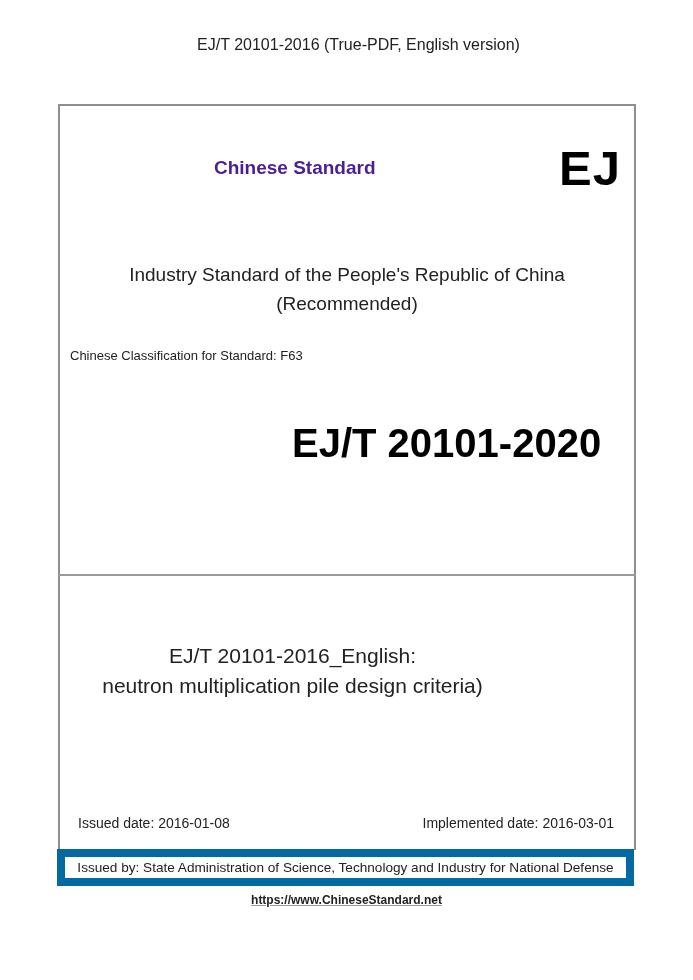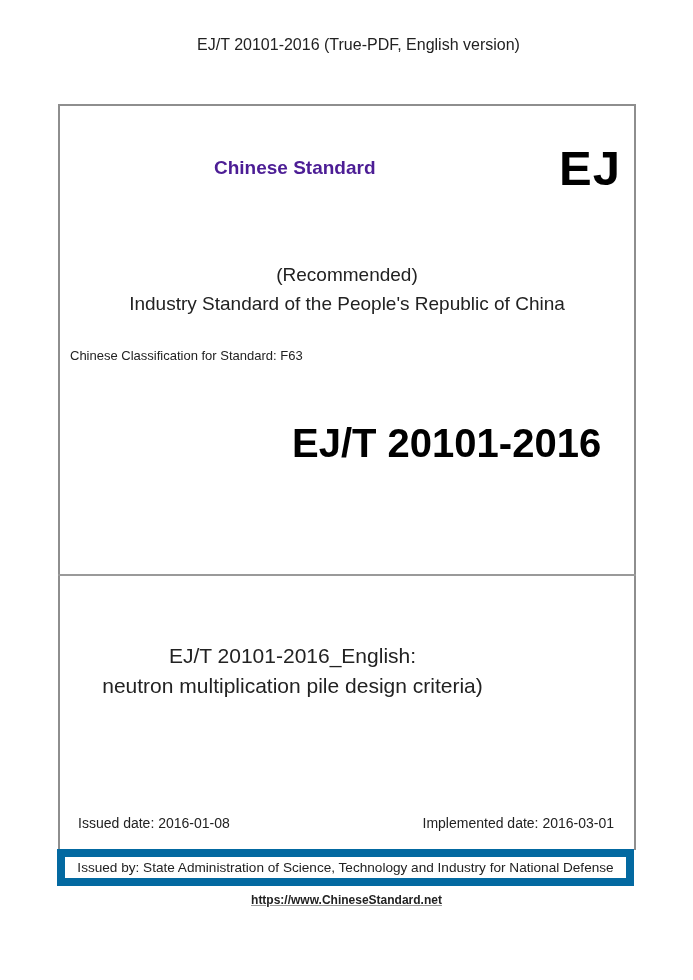--- a/index.html
+++ b/index.html
@@ -58,27 +58,27 @@
 
 <div class="abs header-line">EJ/T 20101-2016 (True-PDF, English version)</div>
 
 <div class="abs frame"></div>
 <div class="abs divider"></div>
 
 <div class="abs title">Chinese Standard</div>
 <div class="abs ej-code">EJ</div>
 
 <div class="abs subtitle">
+  <div>Industry Standard of the People's Republic of China</div>
   <div>(Recommended)</div>
-  <div>Industry Standard of the People's Republic of China</div>
 </div>
 
 <div class="abs classification">Chinese Classification for Standard: F63</div>
 
-<div class="abs std-number">EJ/T 20101-2016</div>
+<div class="abs std-number">EJ/T 20101-2020</div>
 
 <div class="abs english-title">
   <div>EJ/T 20101-2016_English:</div>
   <div>neutron multiplication pile design criteria)</div>
 </div>
 
 <div class="abs issued-date">Issued date: 2016-01-08</div>
 <div class="abs impl-date">Implemented date: 2016-03-01</div>
 
 <div class="abs issuer-box">

